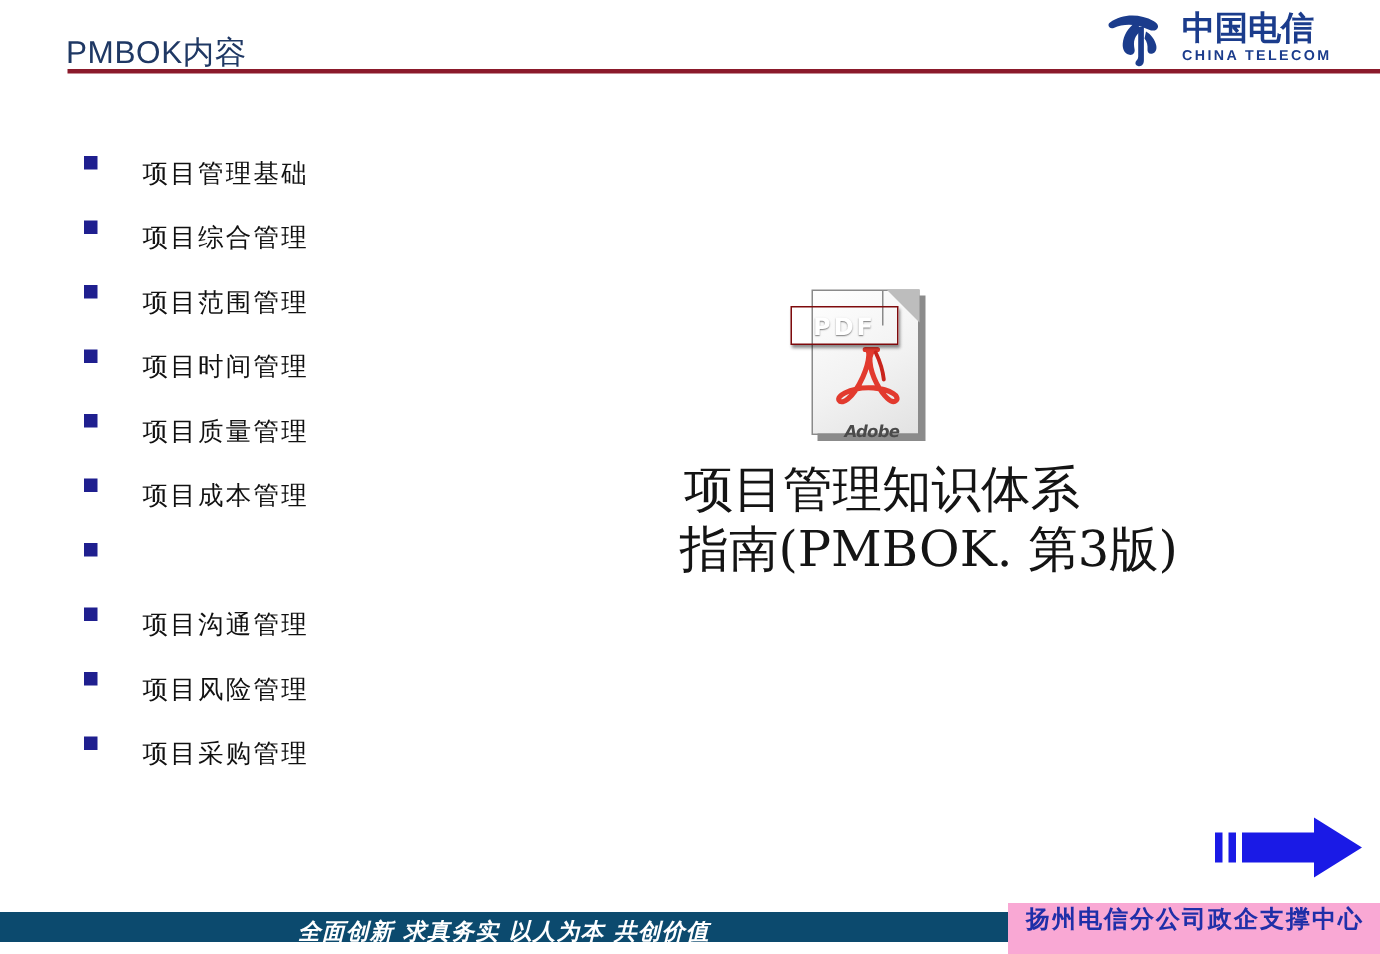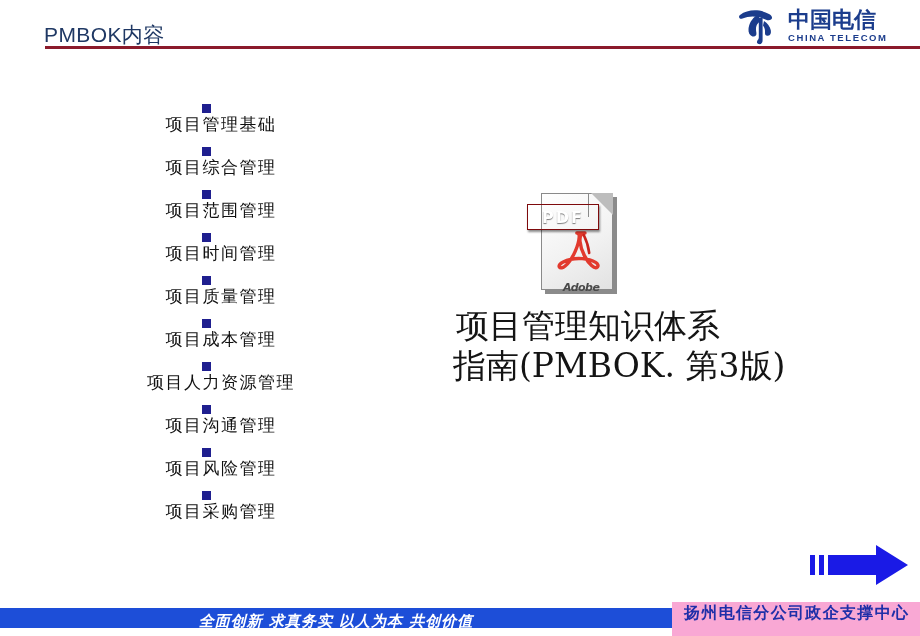--- a/index.html
+++ b/index.html
@@ -81,23 +81,22 @@
 
   
   #topic-list {
     position: absolute;
     left: 56px;
     top: 104px;
     width: 330px;
   }
   .topic-item {
     display: flex;
-    align-items: center;
+    align-items: flex-start;
     height: 43px;
-    flex-direction: column;
   }
   .topic-bullet {
     width: 9px;
     height: 9px;
     background: #1F1F8F;
     flex: 0 0 auto;
     margin-right: 30px;
   }
   .topic-label {
     font-family: "DejaVu Serif", "Liberation Serif", serif;
@@ -212,21 +211,21 @@
     height: 44px;
   }
 
   
   #footer-slogan-bar {
     position: absolute;
     left: 0;
     top: 608px;
     width: 672px;
     height: 20px;
-    background: #1d4ed8;
+    background: #0c4a6e;
   }
   #footer-slogan {
     position: absolute;
     left: 0; right: 0;
     top: 4px;
     text-align: center;
     font-family: "DejaVu Sans", sans-serif;
     font-size: 15px;
     font-weight: bold;
     font-style: italic;
@@ -308,21 +307,20 @@
     <span class="topic-label">项目质量管理</span>
   </div>
 
   <div class="topic-item">
     <span class="topic-bullet"></span>
     <span class="topic-label">项目成本管理</span>
   </div>
 
   <div class="topic-item">
     <span class="topic-bullet"></span>
-    <span class="topic-label">项目人力资源管理</span>
   </div>
 
   <div class="topic-item">
     <span class="topic-bullet"></span>
     <span class="topic-label">项目沟通管理</span>
   </div>
 
   <div class="topic-item">
     <span class="topic-bullet"></span>
     <span class="topic-label">项目风险管理</span>

